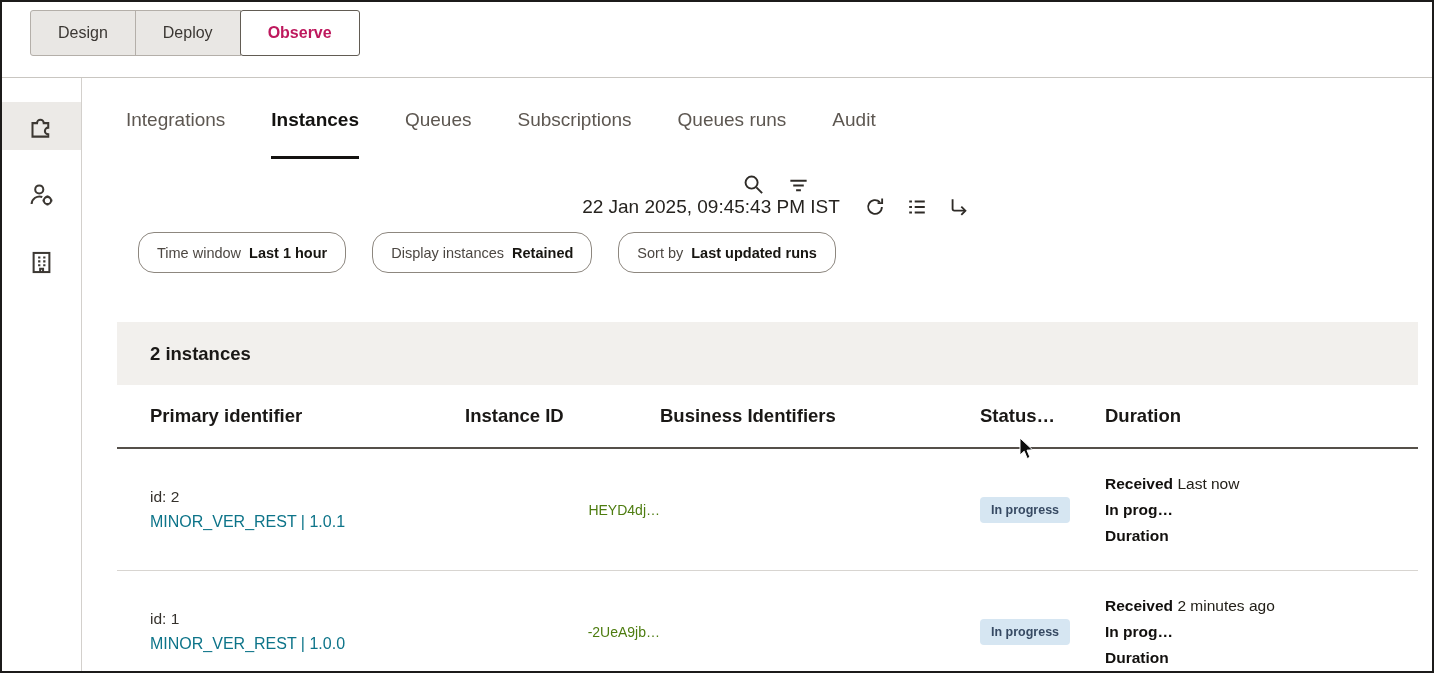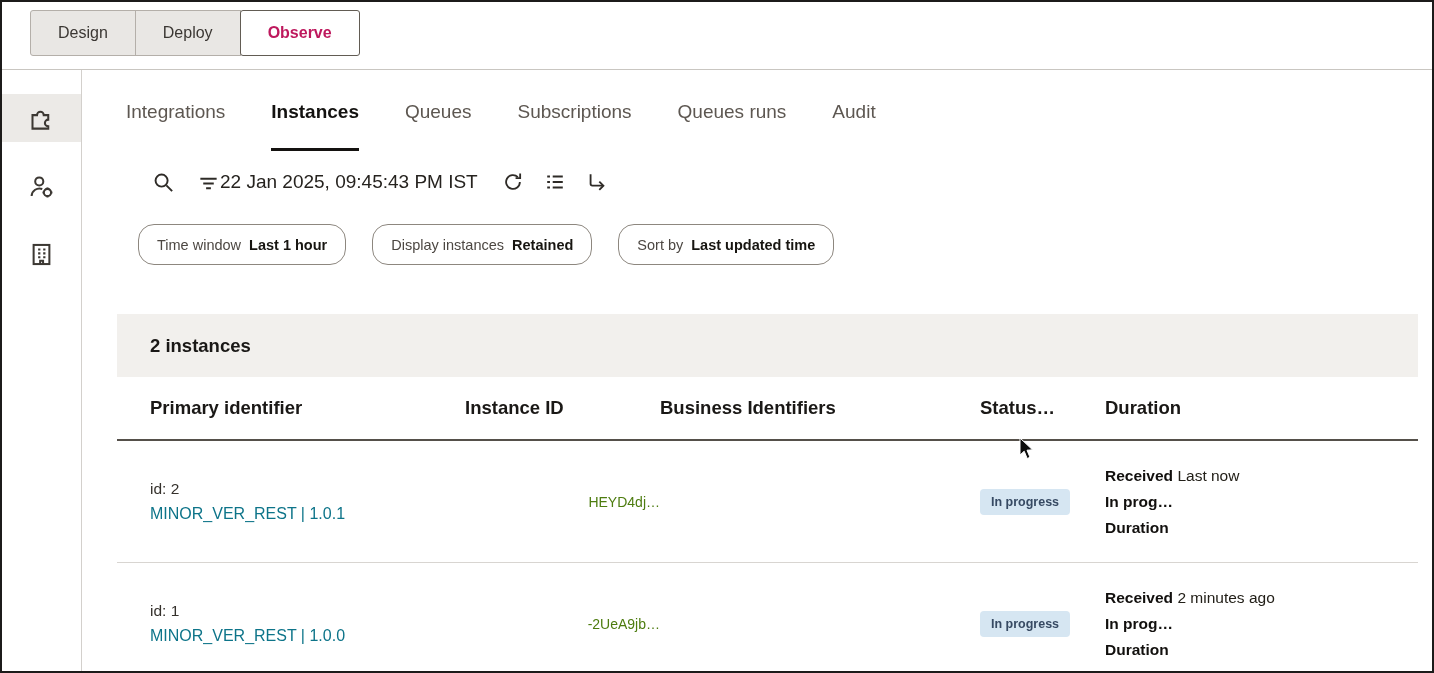--- a/index.html
+++ b/index.html
@@ -1,21 +1,21 @@
 <!DOCTYPE html>
 <html><head>
 <meta charset="utf-8">
 <style>
   * { margin:0; padding:0; box-sizing:border-box; }
   html,body { background:#fff; }
   body { width:1434px; height:673px; font-family:"Liberation Sans", sans-serif; color:#181613; }
   .page { position:relative; width:1434px; height:673px; border:2px solid #1c1b1a; background:#fff; overflow:hidden; }
 
   
-  .topbar { height:68px; border-bottom:1px solid #c9c6c1; display:flex; align-items:flex-start; padding:8px 0 16px 28px; }
+  .topbar { height:76px; border-bottom:1px solid #c9c6c1; display:flex; align-items:flex-start; padding:8px 0 16px 28px; }
   .seg { display:flex; }
   .seg-btn { height:46px; padding:0 27px; font-family:inherit; font-size:16px; color:#3b3733;
              background:#e9e7e4; border:1px solid #b4afa9; margin-left:-1px; cursor:pointer; }
   .seg-btn:first-child { margin-left:0; border-radius:3px 0 0 3px; }
   .seg-btn.active { background:#fff; border:1px solid #625c54; font-weight:bold; color:#be185d;
                     position:relative; z-index:2; border-radius:3px; }
 
   
   .content-row { display:flex; height:601px; }
   .sidebar { width:80px; border-right:1px solid #d3d0cc; padding-top:24px; display:flex; flex-direction:column; gap:20px; flex:0 0 80px; }
@@ -23,21 +23,21 @@
   .side-item.active { background:#eceae7; }
   .main { flex:1; position:relative; min-width:0; }
 
   
   .tabs { display:flex; gap:46px; margin-left:44px; height:84px; }
   .tab { display:flex; align-items:center; font-size:19px; color:#5d5751; position:relative; cursor:pointer; white-space:nowrap; }
   .tab.active { color:#131210; font-weight:bold; }
   .tab.active::after { content:""; position:absolute; left:0; right:0; bottom:3px; height:3px; background:#141210; }
 
   
-  .toolbar { height:56px; display:flex; align-items:center; justify-content:flex-start; padding:0 32px 0 70px; }
+  .toolbar { height:56px; display:flex; align-items:center; justify-content:flex-end; padding:0 32px 0 70px;flex-direction:column; }
   .toolbar-left { display:flex; align-items:center; gap:22px; }
   .toolbar-right { display:flex; align-items:center; gap:20px; }
   .icon-btn { background:none; border:none; padding:0; color:#2e2b27; cursor:pointer; display:flex; align-items:center; }
   .timestamp { font-size:19px; color:#26231f; margin-right:4px; white-space:nowrap; }
 
   
   .chips { display:flex; gap:26px; margin:14px 0 0 56px; }
   .chip { height:41px; display:flex; align-items:center; gap:8px; padding:0 18px; background:#fff;
           border:1px solid #8d877f; border-radius:16px; font-family:inherit; font-size:14.5px; cursor:pointer; white-space:nowrap; }
   .chip-label { color:#4c4742; }
@@ -163,21 +163,21 @@
         <button class="chip">
           <span class="chip-label">Time window</span>
           <span class="chip-value">Last 1 hour</span>
         </button>
         <button class="chip">
           <span class="chip-label">Display instances</span>
           <span class="chip-value">Retained</span>
         </button>
         <button class="chip">
           <span class="chip-label">Sort by</span>
-          <span class="chip-value">Last updated time</span>
+          <span class="chip-value">Last updated runs</span>
         </button>
       </div>
 
       <div class="count-band">
         <span>2 instances</span>
       </div>
 
       <div class="table">
         <div class="thead">
           <div class="th">Primary identifier</div>

